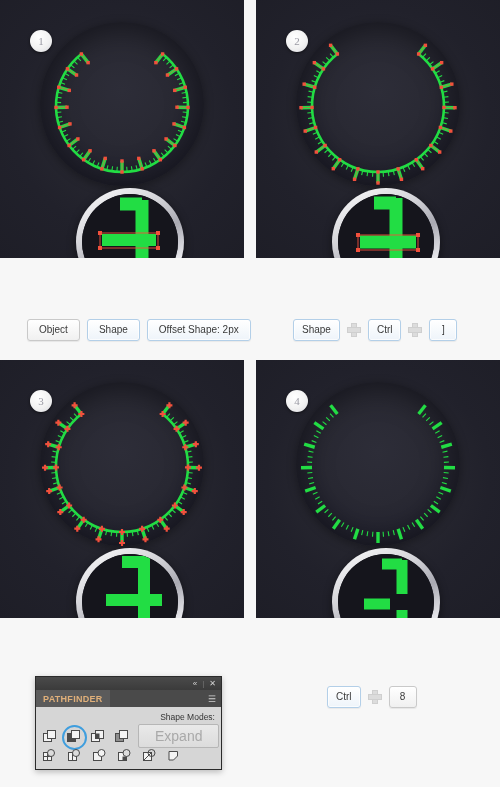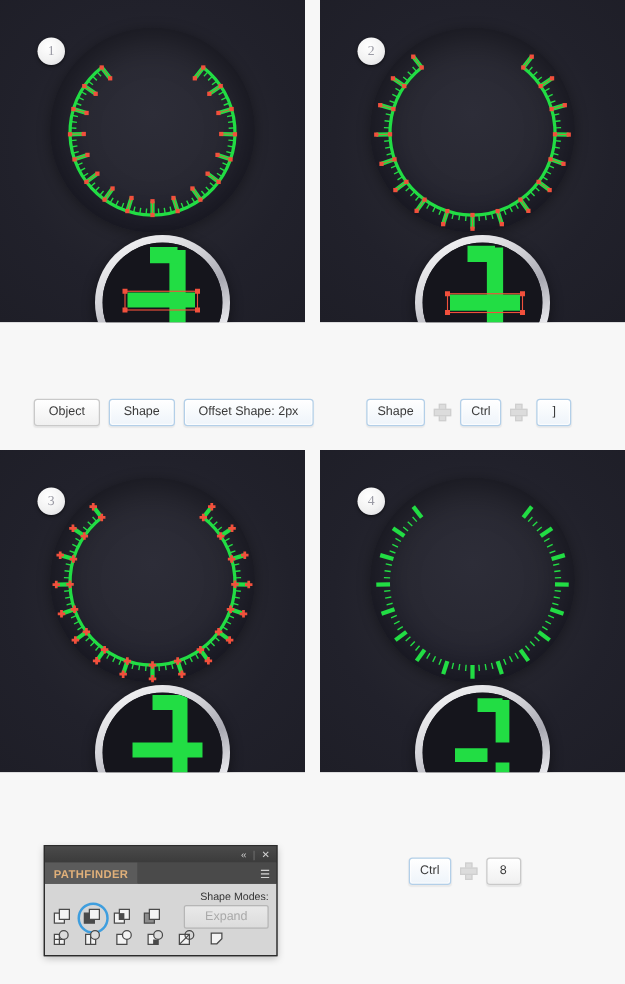--- a/index.html
+++ b/index.html
@@ -104,21 +104,21 @@
   .pf-row{display:flex;align-items:center;gap:9px;}
   .pf-row.pathfinders{gap:10px;}
   .ic{width:15px;height:15px;position:relative;display:inline-block;}
   .ic svg{display:block;}
   .ic.sel:after{
     content:"";position:absolute;left:-4px;top:-4px;width:21px;height:21px;
     border:2px solid #3f9ede;border-radius:50%;
   }
   .expand{
     margin-left:auto;
-    padding:3px 16px;font-size:10px;color:#a9a9a9;
+    padding:3px 16px;font-size:14px;color:#a9a9a9;
     background:linear-gradient(#e9e9e9,#dcdcdc);
     border:1px solid #b6b6b6;border-radius:2px;
   }
 </style>
 </head>
 <body>
 
 <div class="sheet">
 
   <div class="panel p1">

